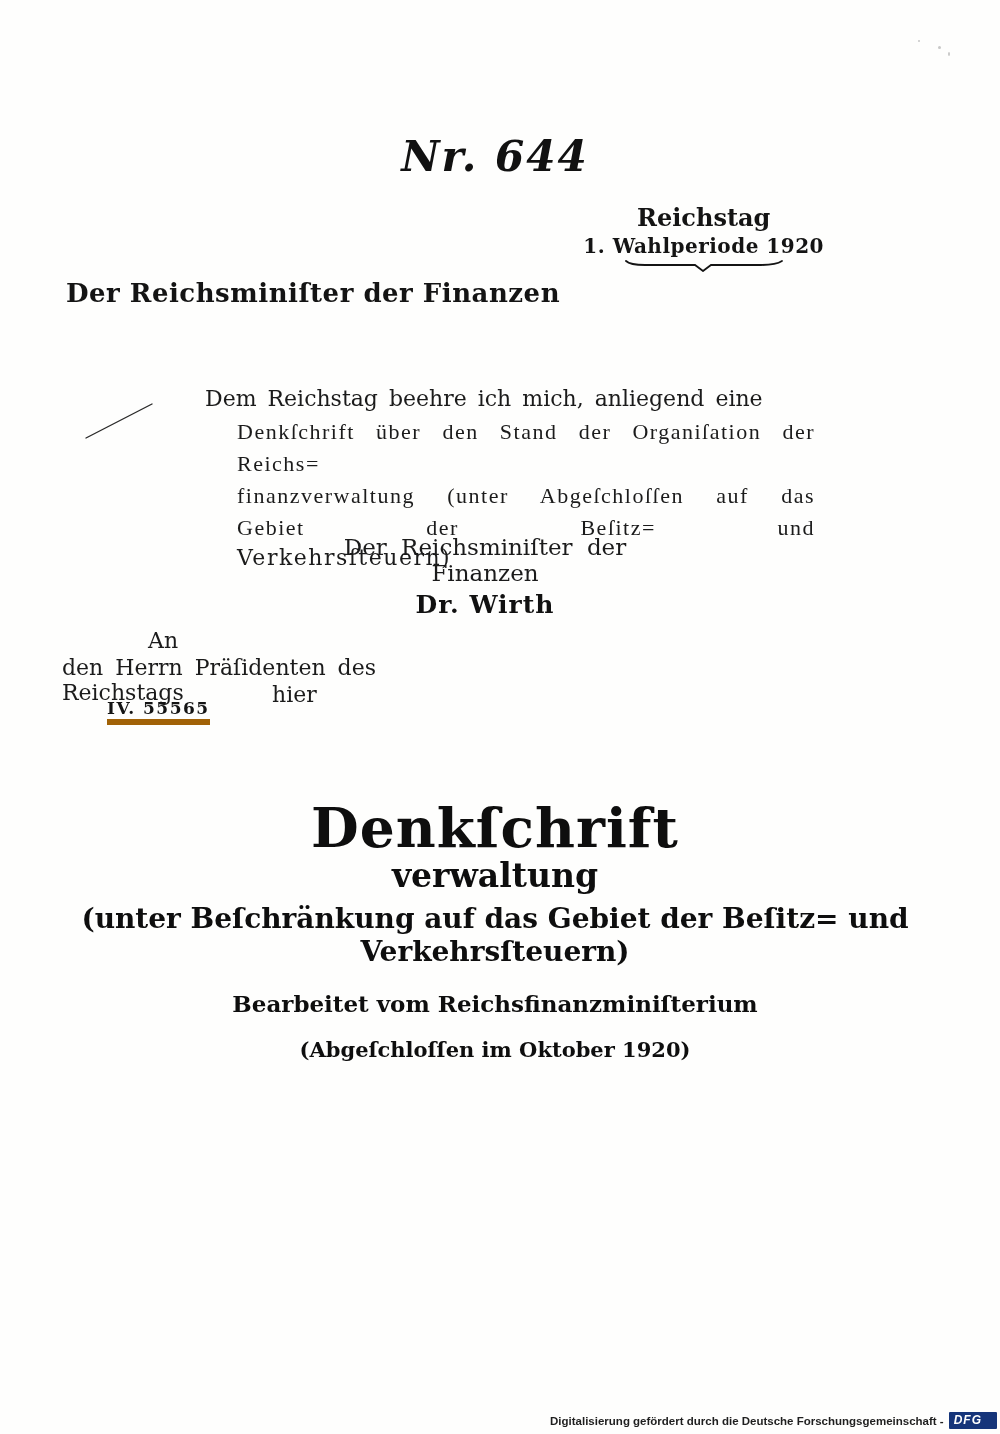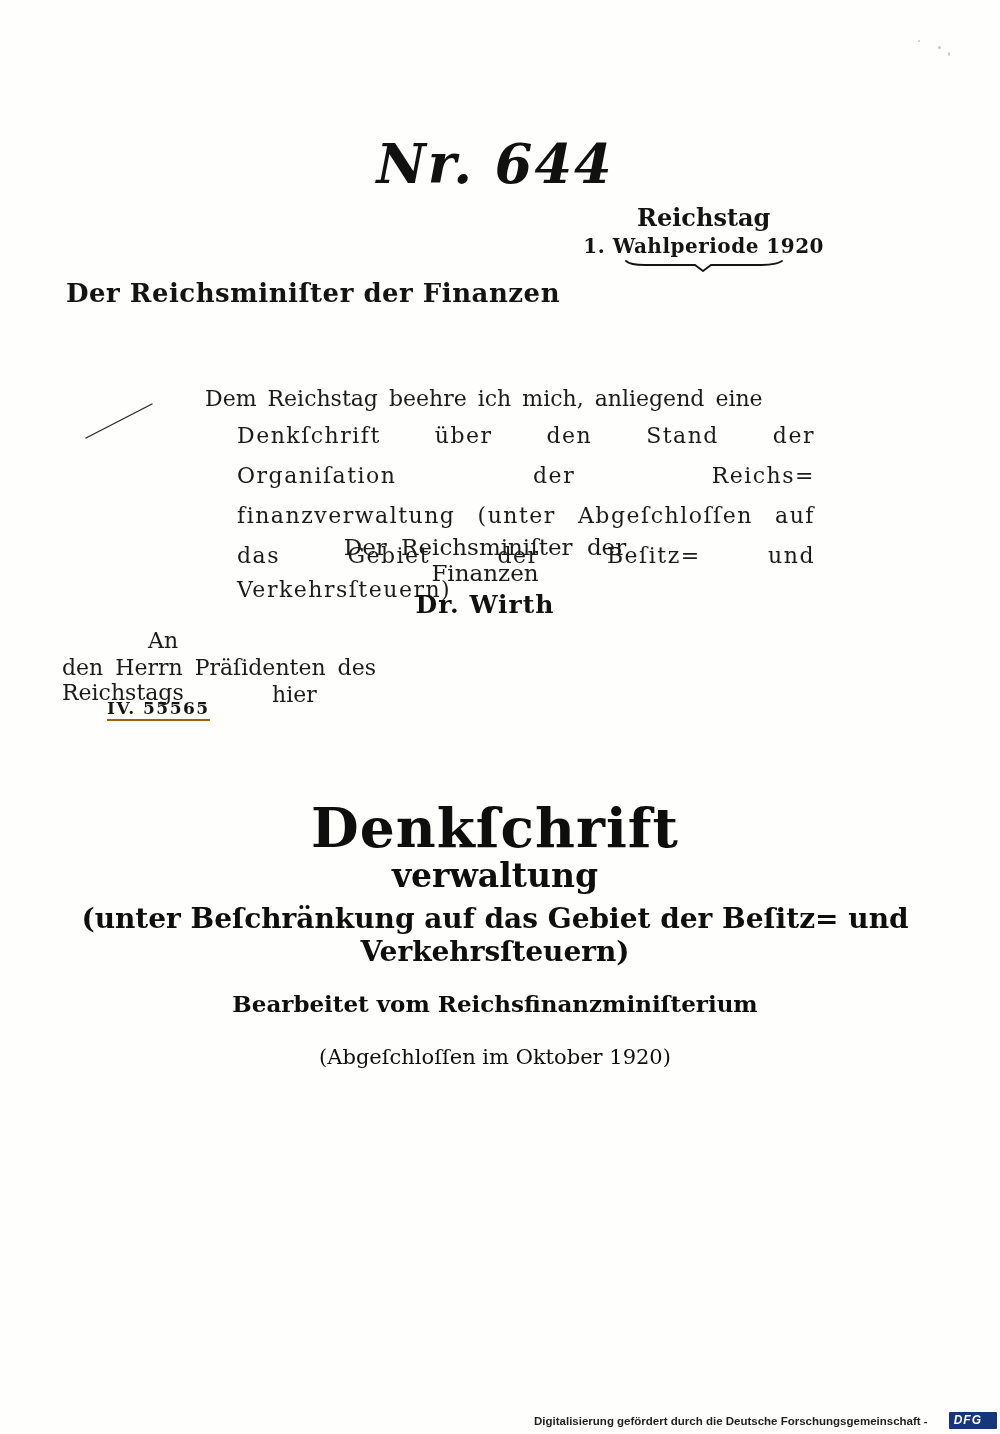--- a/index.html
+++ b/index.html
@@ -13,21 +13,21 @@
     color: #1a1a1a;
     font-family: "DejaVu Serif", serif;
   }
   .abs { position: absolute; }
 
   
   .doc-number {
     top: 132px; left: 0; width: 990px;
     text-align: center;
     font-style: italic;
-    font-size: 54px;
+    font-size: 42px;
     font-weight: 600;
     color: #111;
     letter-spacing: 2px;
   }
   .header-right {
     top: 203px; right: 176px;
     text-align: center;
   }
   .header-right .rt {
     font-size: 24px; font-weight: bold; color: #141414;
@@ -51,21 +51,22 @@
 
   
   .letter { top: 386px; left: 148px; width: 668px; font-size: 22px; color: #1b1b1b; }
   .letter .intro { text-indent: 57px; margin-bottom: 5px; word-spacing: 4px; }
   .emphasis { margin-left: 89px; width: 578px; }
   .emphasis .just {
     text-align: justify;
     text-align-last: justify;
     letter-spacing: 1.5px;
     word-spacing: 9px;
-    line-height: 40px;
+    line-height: 32px;
+    font-family: Liberation Serif, serif;
   }
   .emphasis .last {
     letter-spacing: 1.5px;
     line-height: 28px;
   }
   .letter .closing { margin-top: 4px; word-spacing: 4px; }
 
   .signature {
     top: 534px; left: 323px; width: 324px; text-align: center;
   }
@@ -74,39 +75,39 @@
 
   
   .address { top: 628px; left: 0; font-size: 22px; color: #1b1b1b; }
   .address .an   { position: absolute; left: 148px; top: 0px; }
   .address .dest { position: absolute; left: 62px;  top: 27px; width: 330px; word-spacing: 5px; }
   .address .hier { position: absolute; left: 272px; top: 54px; }
   .file-number {
     top: 698px; left: 107px;
     font-size: 17px; font-weight: 600;
     letter-spacing: 1.5px;
-    border-bottom: 2px solid #a16207;
+    border-bottom: 6px solid #a16207;
     padding-bottom: 1px;
     color: #141414;
   }
 
   
   .title-block { top: 798px; left: 0; width: 990px; text-align: center; color: #0e0e0e; }
   .main-title   { font-size: 55px; font-weight: bold; line-height: 60px; letter-spacing: 1px; }
   .subtitle-l1  { font-size: 33px; font-weight: bold; line-height: 37px; margin-top: 12px; }
   .subtitle-l2  { font-size: 33px; font-weight: bold; line-height: 36px; }
   .subtitle-l3  { font-size: 28px; font-weight: bold; line-height: 34px; margin-top: 8px; }
   .subtitle-l4  { font-size: 28px; font-weight: bold; line-height: 32px; }
   .prepared-by  { font-size: 23px; font-weight: bold; margin-top: 22px; }
-  .completed    { font-size: 21px; font-weight: normal; margin-top: 28px; }
+  .completed    { font-size: 21px; font-weight: bold; margin-top: 20px; }
 
   
   .footer {
     bottom: 5px; right: 3px;
-    display: flex; align-items: center; gap: 21px;
+    display: flex; align-items: center; gap: 5px;
     font-family: "Liberation Sans", sans-serif;
     font-size: 11.5px; font-weight: bold; color: #1f1f1f;
   }
   .dfg-logo {
     color: #fff;
     font-style: italic;
     font-weight: bold;
     font-size: 12px;
     padding: 1px 15px 2px 5px;
     letter-spacing: 1px;

